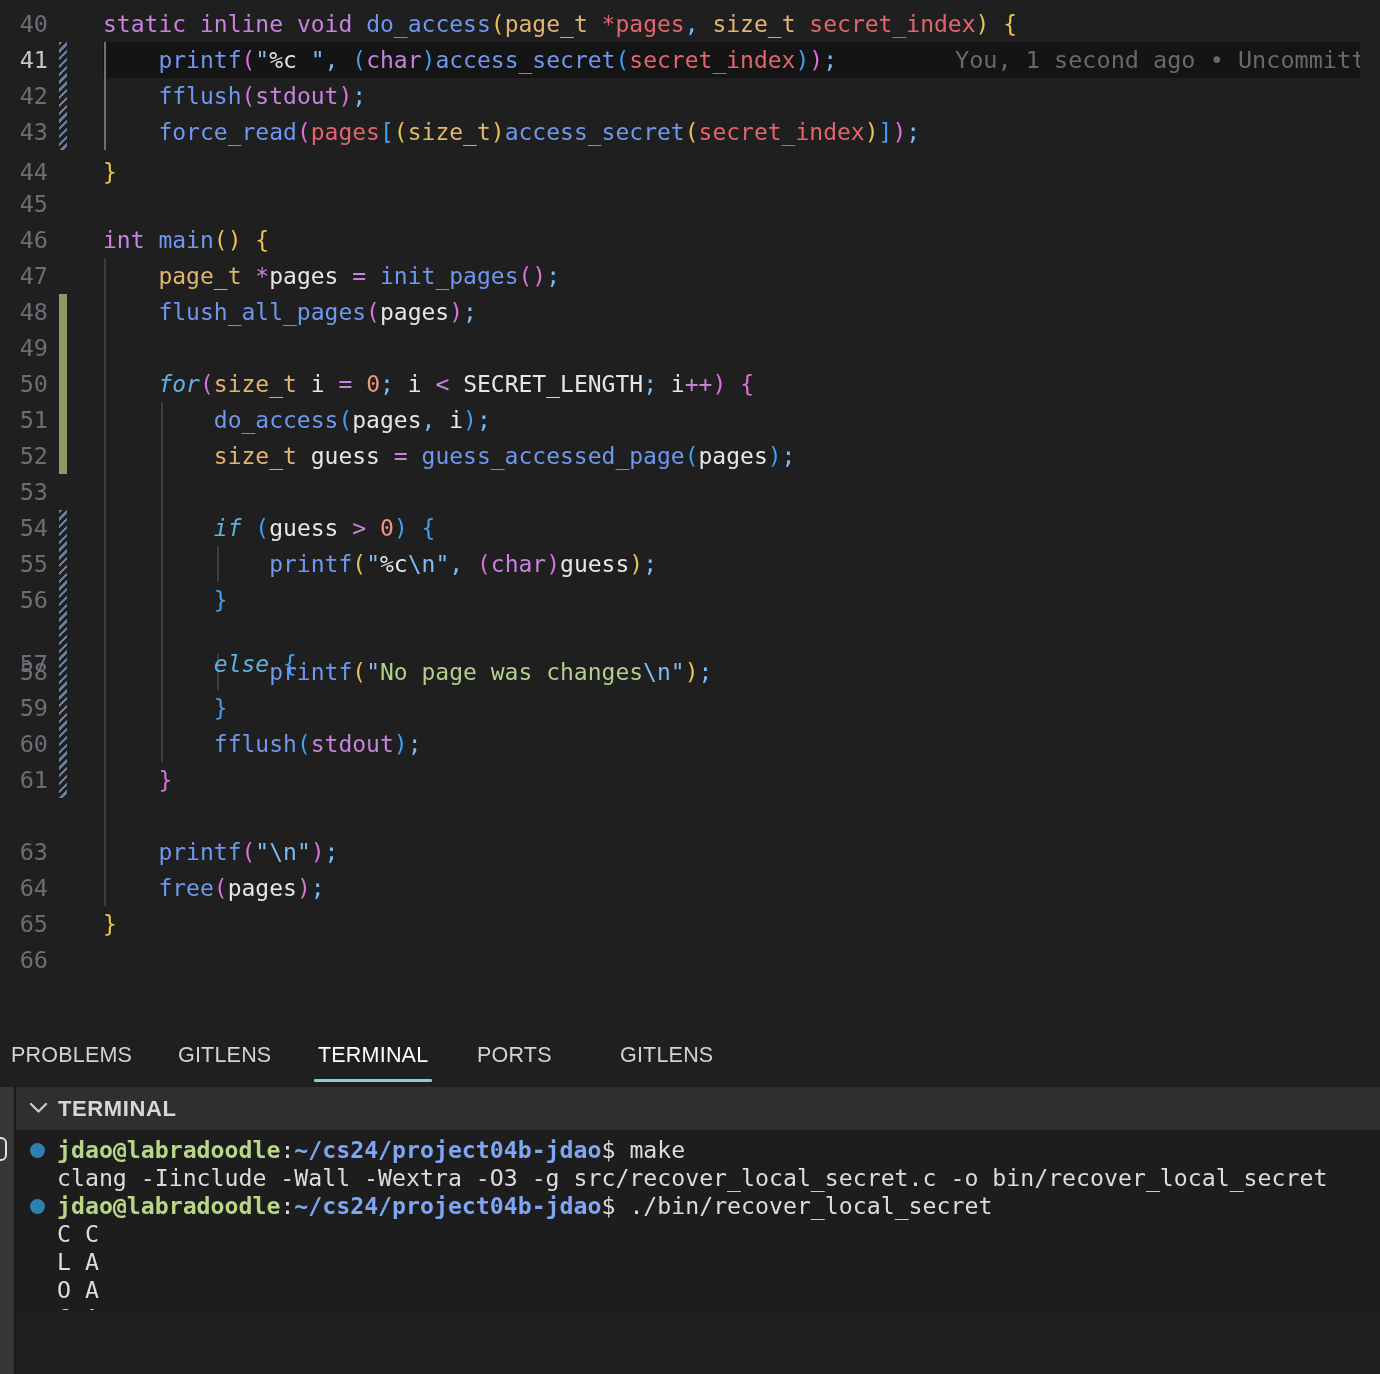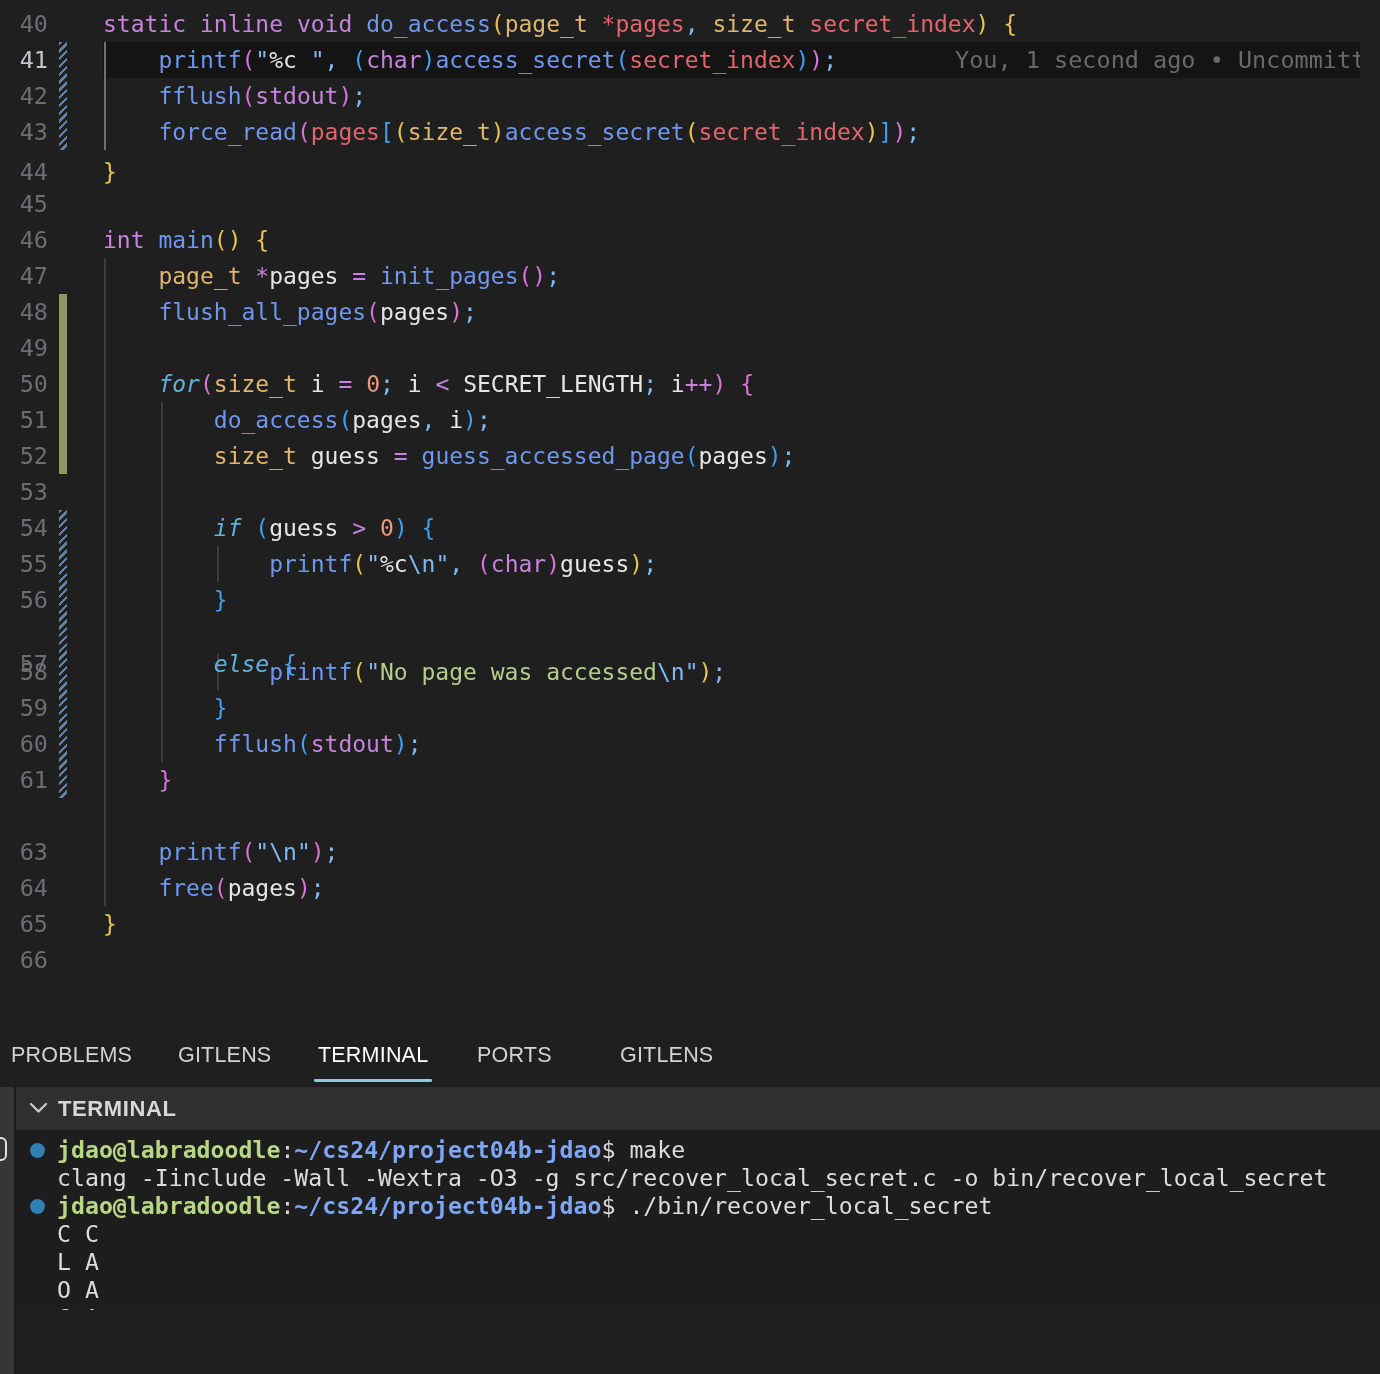--- a/index.html
+++ b/index.html
@@ -88,21 +88,21 @@
     <div class="code-line" style="top: 294px;"><span class="ln">48</span><span class="code-text"><span class="tok-d">    </span><span class="tok-fn">flush_all_pages</span><span class="tok-b2">(</span><span class="tok-d">pages</span><span class="tok-b2">)</span><span class="tok-pu">;</span></span></div>
     <div class="code-line" style="top: 330px;"><span class="ln">49</span><span class="code-text"></span></div>
     <div class="code-line" style="top: 366px;"><span class="ln">50</span><span class="code-text"><span class="tok-d">    </span><span class="tok-ctl">for</span><span class="tok-b2">(</span><span class="tok-ty">size_t</span><span class="tok-d"> i </span><span class="tok-kw">=</span><span class="tok-d"> </span><span class="tok-num">0</span><span class="tok-pu">;</span><span class="tok-d"> i </span><span class="tok-kw">&lt;</span><span class="tok-d"> SECRET_LENGTH</span><span class="tok-pu">;</span><span class="tok-d"> i</span><span class="tok-kw">++</span><span class="tok-b2">)</span><span class="tok-d"> </span><span class="tok-b2">{</span></span></div>
     <div class="code-line" style="top: 402px;"><span class="ln">51</span><span class="code-text"><span class="tok-d">        </span><span class="tok-fn">do_access</span><span class="tok-b3">(</span><span class="tok-d">pages</span><span class="tok-pu">,</span><span class="tok-d"> i</span><span class="tok-b3">)</span><span class="tok-pu">;</span></span></div>
     <div class="code-line" style="top: 438px;"><span class="ln">52</span><span class="code-text"><span class="tok-d">        </span><span class="tok-ty">size_t</span><span class="tok-d"> guess </span><span class="tok-kw">=</span><span class="tok-d"> </span><span class="tok-fn">guess_accessed_page</span><span class="tok-b3">(</span><span class="tok-d">pages</span><span class="tok-b3">)</span><span class="tok-pu">;</span></span></div>
     <div class="code-line" style="top: 474px;"><span class="ln">53</span><span class="code-text"></span></div>
     <div class="code-line" style="top: 510px;"><span class="ln">54</span><span class="code-text"><span class="tok-d">        </span><span class="tok-ctl">if</span><span class="tok-d"> </span><span class="tok-b3">(</span><span class="tok-d">guess </span><span class="tok-kw">&gt;</span><span class="tok-d"> </span><span class="tok-num">0</span><span class="tok-b3">)</span><span class="tok-d"> </span><span class="tok-b3">{</span></span></div>
     <div class="code-line" style="top: 546px;"><span class="ln">55</span><span class="code-text"><span class="tok-d">            </span><span class="tok-fn">printf</span><span class="tok-b1">(</span><span class="tok-pu">"</span><span class="tok-d">%c</span><span class="tok-pu">\n",</span><span class="tok-d"> </span><span class="tok-b2">(</span><span class="tok-kw">char</span><span class="tok-b2">)</span><span class="tok-d">guess</span><span class="tok-b1">)</span><span class="tok-pu">;</span></span></div>
     <div class="code-line" style="top: 582px;"><span class="ln">56</span><span class="code-text"><span class="tok-d">        </span><span class="tok-b3">}</span></span></div>
     <div class="code-line" style="top: 646px; text-decoration: underline;"><span class="ln">57</span><span class="code-text"><span class="tok-d">        </span><span class="tok-ctl">else</span><span class="tok-d"> </span><span class="tok-b3">{</span></span></div>
-    <div class="code-line" style="top: 654px;"><span class="ln">58</span><span class="code-text"><span class="tok-d">            </span><span class="tok-fn">printf</span><span class="tok-b1">(</span><span class="tok-pu">"</span><span class="tok-str">No page was accessed</span><span class="tok-pu">\n"</span><span class="tok-b1">)</span><span class="tok-pu">;</span></span></div>
+    <div class="code-line" style="top: 654px;"><span class="ln">58</span><span class="code-text"><span class="tok-d">            </span><span class="tok-fn">printf</span><span class="tok-b1">(</span><span class="tok-pu">"</span><span class="tok-str">No page was changes</span><span class="tok-pu">\n"</span><span class="tok-b1">)</span><span class="tok-pu">;</span></span></div>
     <div class="code-line" style="top: 690px; padding-left: 8px;"><span class="ln">59</span><span class="code-text"><span class="tok-d">        </span><span class="tok-b3">}</span></span></div>
     <div class="code-line" style="top: 726px;"><span class="ln">60</span><span class="code-text"><span class="tok-d">        </span><span class="tok-fn">fflush</span><span class="tok-b3">(</span><span class="tok-kw">stdout</span><span class="tok-b3">)</span><span class="tok-pu">;</span></span></div>
     <div class="code-line" style="top: 762px;"><span class="ln">61</span><span class="code-text"><span class="tok-d">    </span><span class="tok-b2">}</span></span></div>
     <div class="code-line" style="top: 834px;"><span class="ln">63</span><span class="code-text"><span class="tok-d">    </span><span class="tok-fn">printf</span><span class="tok-b2">(</span><span class="tok-pu">"\n"</span><span class="tok-b2">)</span><span class="tok-pu">;</span></span></div>
     <div class="code-line" style="top: 870px;"><span class="ln">64</span><span class="code-text"><span class="tok-d">    </span><span class="tok-fn">free</span><span class="tok-b2">(</span><span class="tok-d">pages</span><span class="tok-b2">)</span><span class="tok-pu">;</span></span></div>
     <div class="code-line" style="top: 906px;"><span class="ln">65</span><span class="code-text"><span class="tok-b1">}</span></span></div>
     <div class="code-line" style="top: 942px;"><span class="ln">66</span><span class="code-text"></span></div>
   </div>
 
 <div id="panel-tabs">

